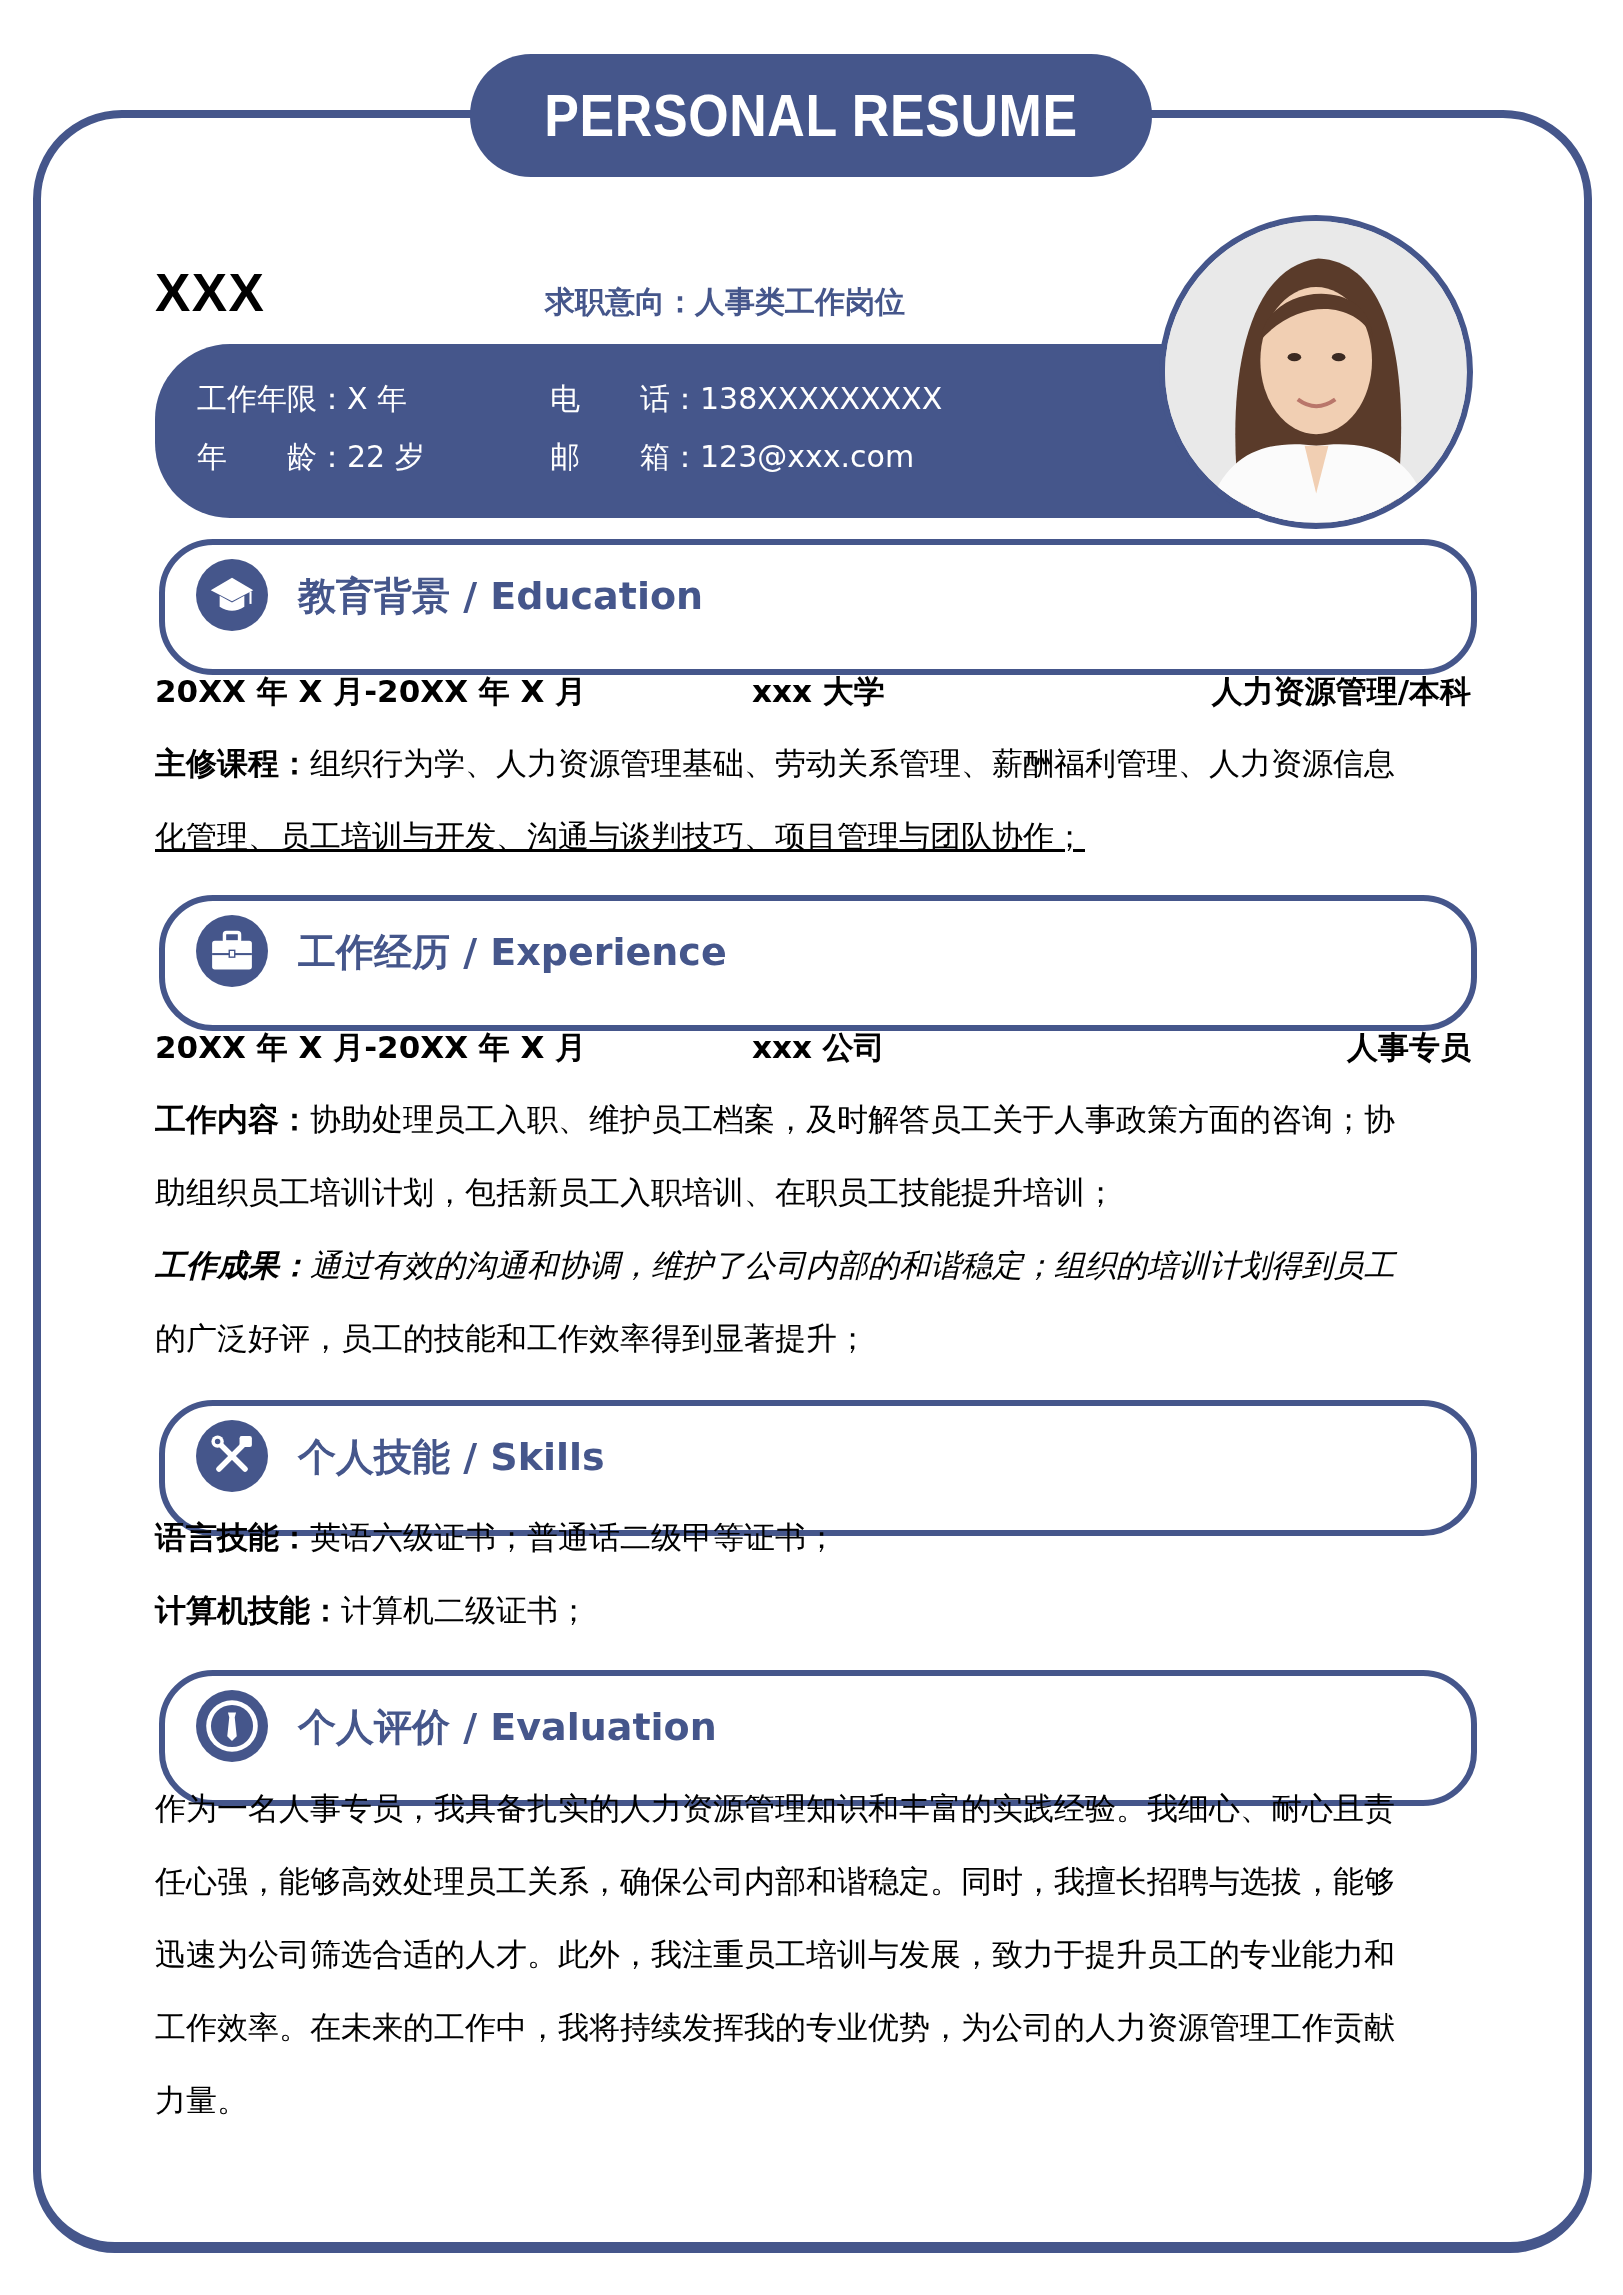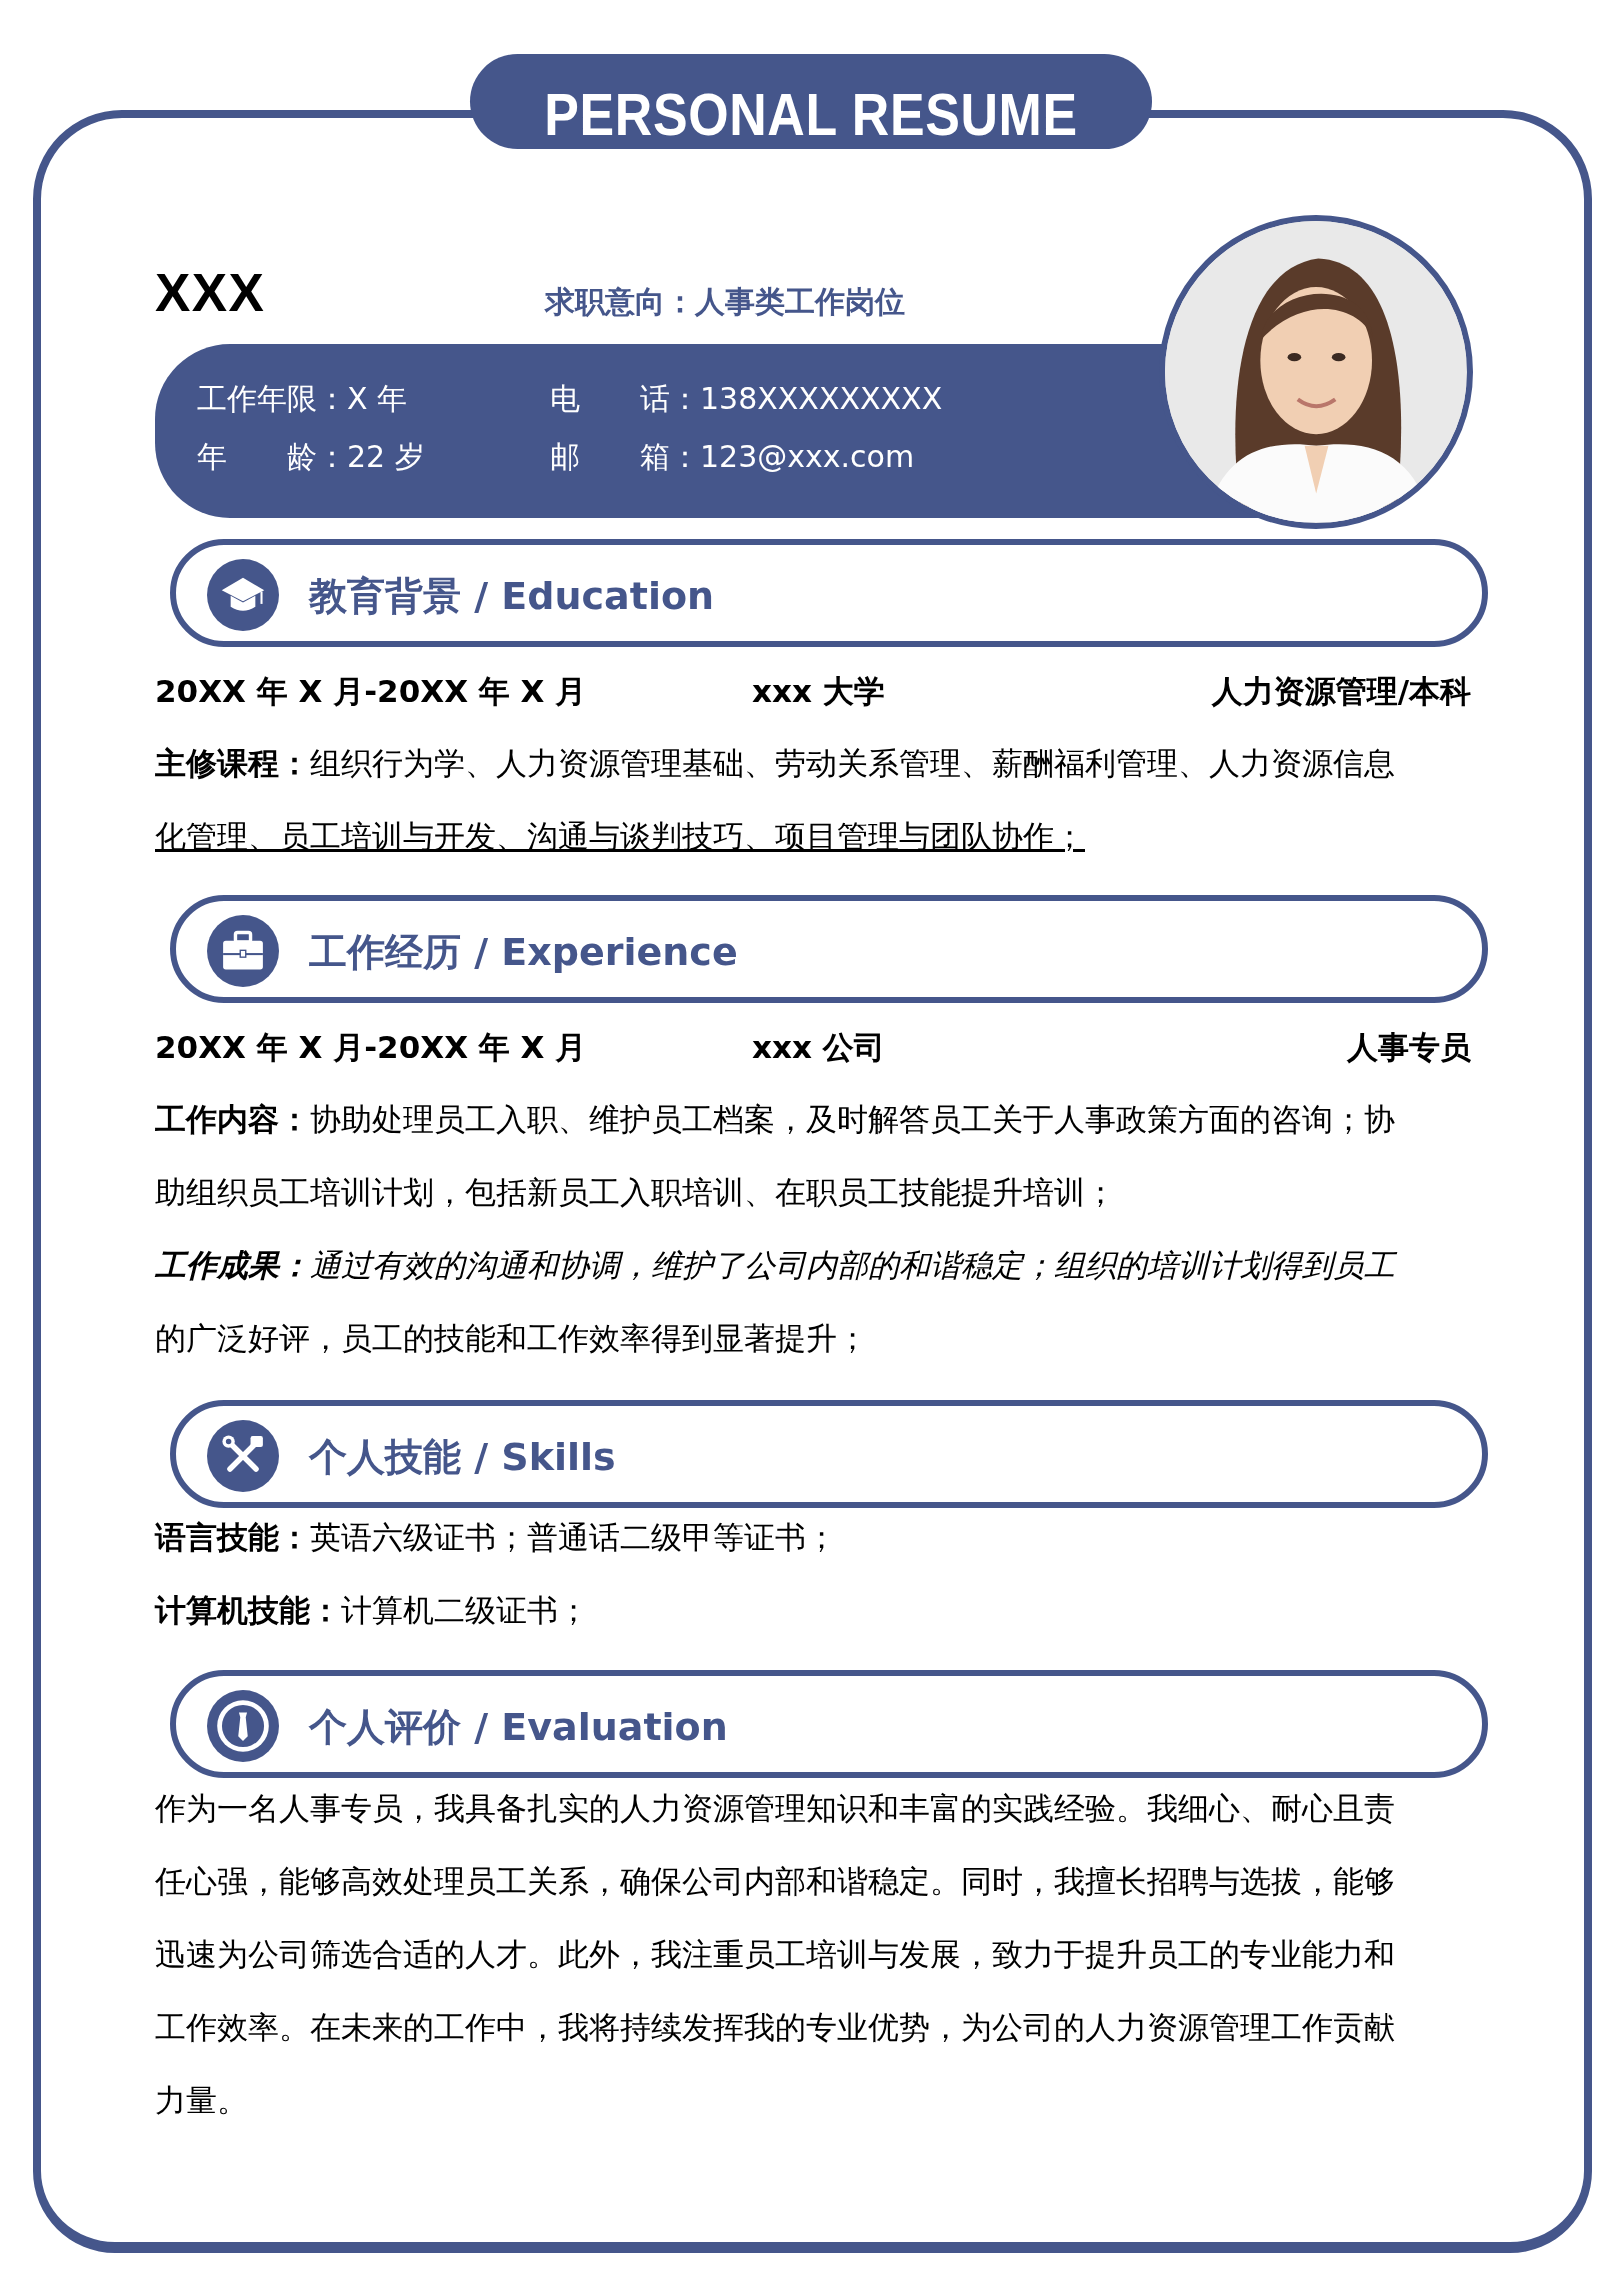--- a/index.html
+++ b/index.html
@@ -6,23 +6,23 @@
   body {
     width: 1623px; height: 2295px; background: #ffffff; position: relative; overflow: hidden;
     font-family: "DejaVu Sans", "Liberation Sans", sans-serif; color: #000;
   }
   .frame {
     position: absolute; left: 33px; top: 110px; width: 1559px; height: 2143px;
     box-sizing: border-box; border: 8.2px solid #45568b; border-bottom-width: 11px;
     border-radius: 89px 89px 82px 82px;
   }
   .badge {
-    position: absolute; left: 470px; top: 54px; width: 682px; height: 95px;
+    position: absolute; left: 470px; top: 54px; width: 682px; height: 123px;
     background: #45568b; border-radius: 61px;
-    display: flex; align-items: flex-end; justify-content: center;
+    display: flex; align-items: center; justify-content: center;
   }
   .badge-title {
     color: #fff; font-family: "Liberation Sans", sans-serif; font-weight: bold;
     font-size: 59px; letter-spacing: 0.7px; transform: scaleX(0.88);
   }
   .name {
     position: absolute; left: 155px; top: 262px; color: #000000;
     font-family: "Liberation Sans", sans-serif; font-weight: bold; font-size: 53px;
     letter-spacing: 1.4px;
   }
@@ -33,21 +33,21 @@
     position: absolute; left: 155px; top: 344px; width: 1173px; height: 174px;
     background: #45568b; border-radius: 75px 0 0 75px;
   }
   .info-row { position: absolute; color: #fff; font-size: 30px; white-space: pre; }
   .photo {
     position: absolute; left: 1159px; top: 215px; width: 314px; height: 314px;
     border-radius: 50%; box-sizing: border-box; border: 6.1px solid #45568b; overflow: hidden;
     background: #e8e8e8;
   }
   .section-bar {
-    position: absolute; left: 170px; width: 1318px; height: 108px; box-sizing: border-box;
+    position: absolute; left: 159px; width: 1318px; height: 136px; box-sizing: border-box;
     border: 6.1px solid #45568b; border-radius: 54px; background: #fff;
   }
   .section-icon {
     position: absolute; left: 31px; top: 14.3px; width: 72px; height: 72px; border-radius: 50%;
     background: #45568b; display: flex; align-items: center; justify-content: center;
   }
   .section-title {
     position: absolute; left: 133px; top: 26px; color: #45568b; font-weight: bold; font-size: 38px;
     white-space: pre;
   }

